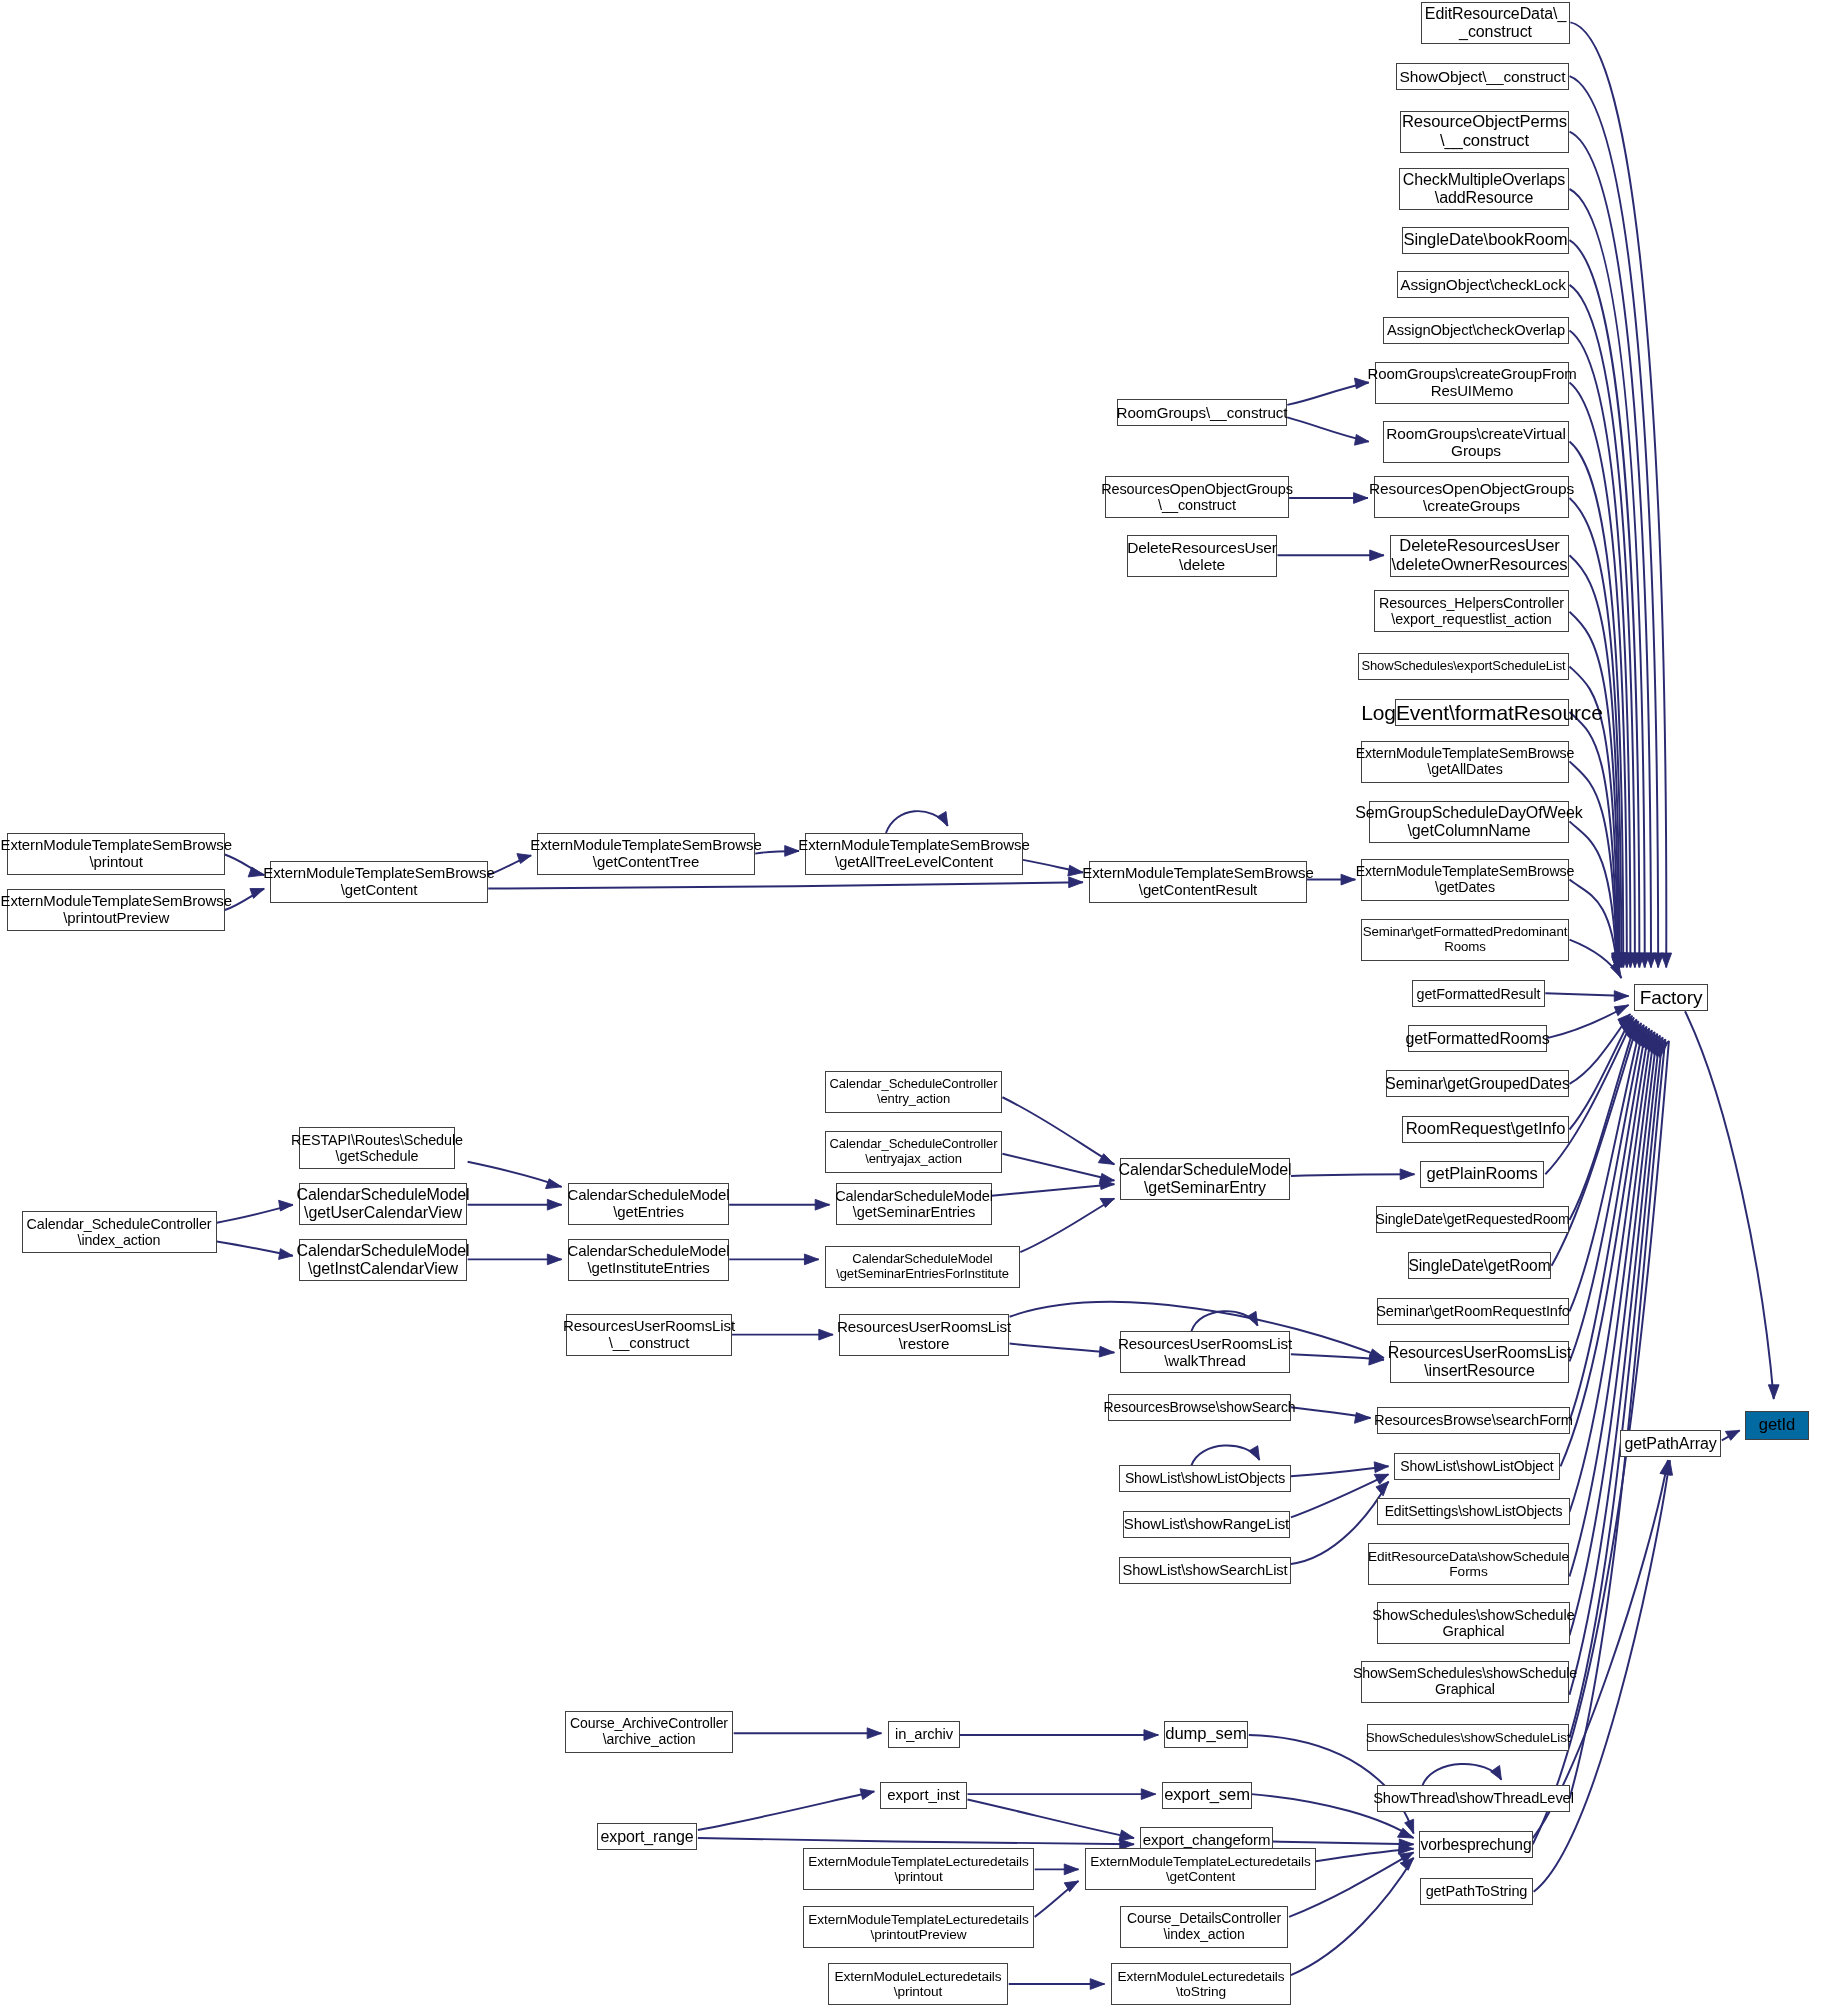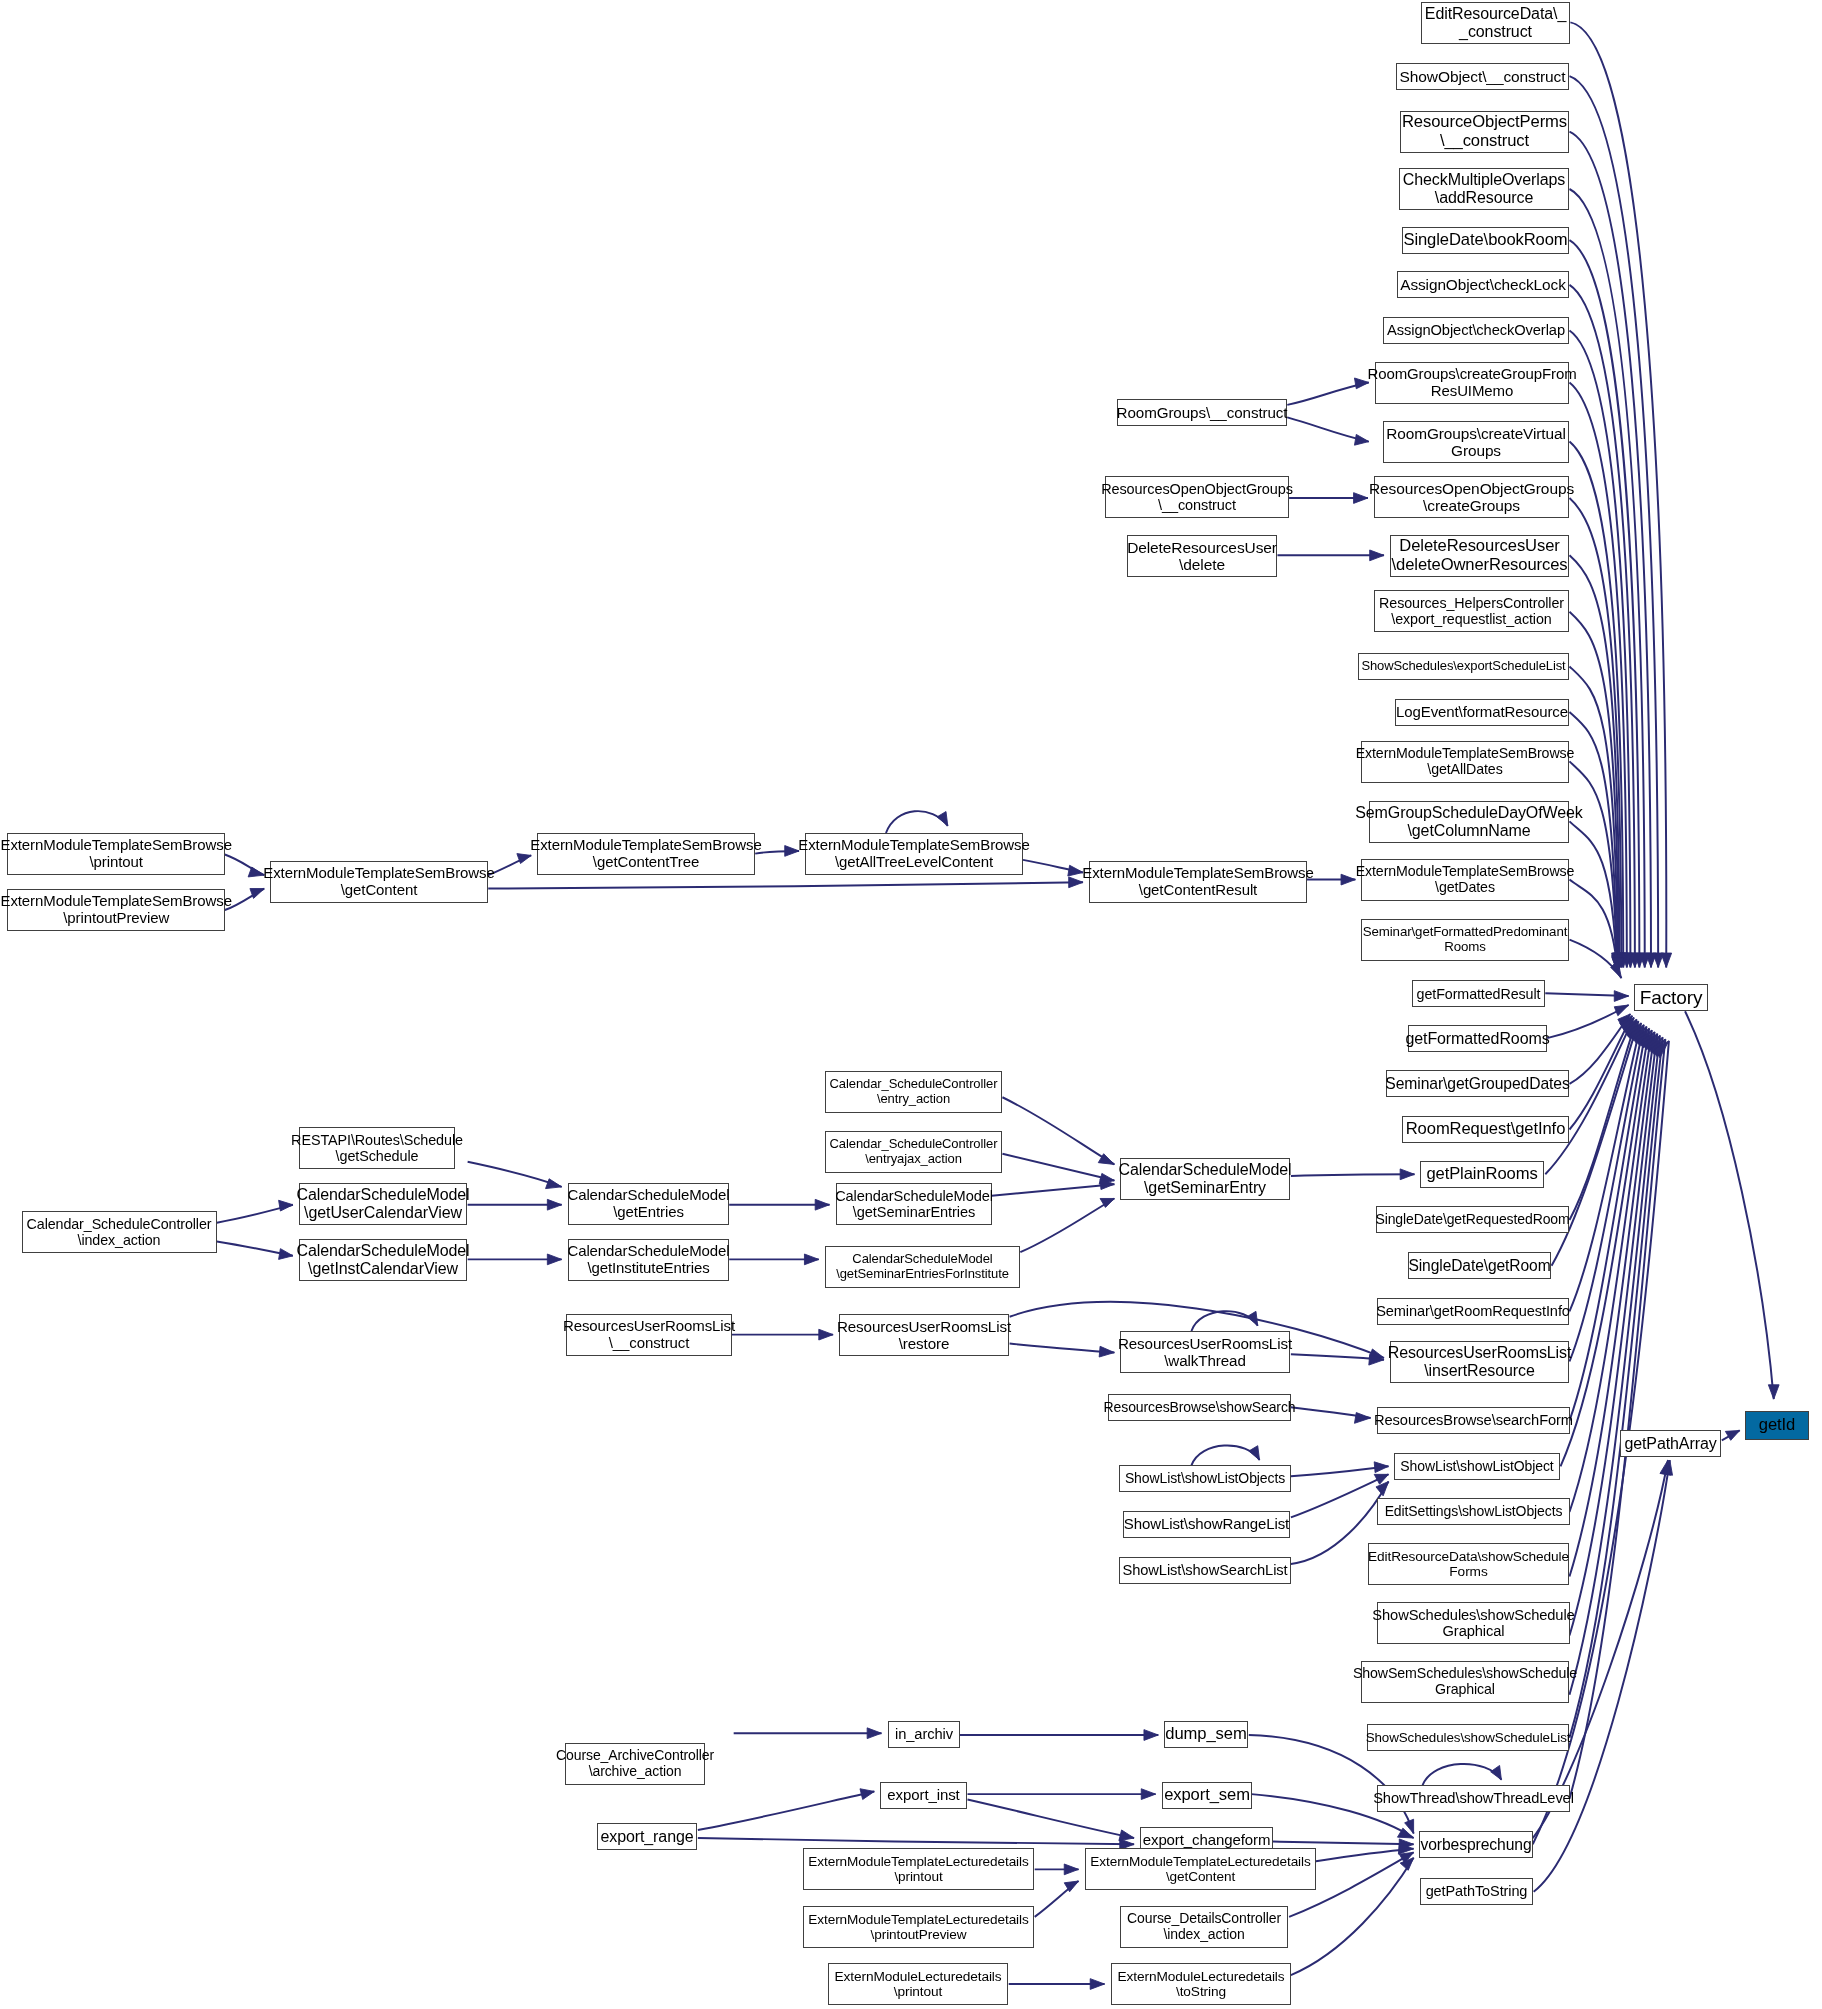--- a/index.html
+++ b/index.html
@@ -283,21 +283,21 @@
 ResUIMemo</div>
       <div class="node" style="left: 1383px; top: 421px; width: 186px; height: 42px; font-size: 15.4px;">RoomGroups\createVirtual
 Groups</div>
       <div class="node" style="left: 1374px; top: 476px; width: 195px; height: 42px; font-size: 15.5px;">ResourcesOpenObjectGroups
 \createGroups</div>
       <div class="node" style="left: 1390px; top: 535px; width: 179px; height: 42px; font-size: 16.6px;">DeleteResourcesUser
 \deleteOwnerResources</div>
       <div class="node" style="left: 1374px; top: 590px; width: 195px; height: 42px; font-size: 14.3px;">Resources_HelpersController
 \export_requestlist_action</div>
       <div class="node" style="left: 1358px; top: 653px; width: 211px; height: 27px; font-size: 13px;">ShowSchedules\exportScheduleList</div>
-      <div class="node" style="left: 1395px; top: 699px; width: 174px; height: 27px; font-size: 15px; text-align: center;">LogEvent\formatResource</div>
+      <div class="node" style="left: 1395px; top: 699px; width: 174px; height: 27px; font-size: 21px; text-align: center;">LogEvent\formatResource</div>
       <div class="node" style="left: 1361px; top: 741px; width: 208px; height: 42px; font-size: 14.2px;">ExternModuleTemplateSemBrowse
 \getAllDates</div>
       <div class="node" style="left: 1369px; top: 801px; width: 200px; height: 42px; font-size: 16px;">SemGroupScheduleDayOfWeek
 \getColumnName</div>
       <div class="node" style="left: 1361px; top: 859px; width: 208px; height: 42px; font-size: 14.2px;">ExternModuleTemplateSemBrowse
 \getDates</div>
       <div class="node" style="left: 1361px; top: 919px; width: 208px; height: 42px; font-size: 13.3px;">Seminar\getFormattedPredominant
 Rooms</div>
       <div class="node" style="left: 1412px; top: 980px; width: 133px; height: 27px; font-size: 14.3px;">getFormattedResult</div>
       <div class="node" style="left: 1408px; top: 1025px; width: 139px; height: 27px; font-size: 16px;">getFormattedRooms</div>
@@ -364,21 +364,21 @@
       <div class="node" style="left: 566px; top: 1314px; width: 166px; height: 42px; font-size: 15px;">ResourcesUserRoomsList
 \__construct</div>
       <div class="node" style="left: 839px; top: 1314px; width: 170px; height: 42px; font-size: 15.2px;">ResourcesUserRoomsList
 \restore</div>
       <div class="node" style="left: 1120px; top: 1331px; width: 170px; height: 42px; font-size: 15.2px;">ResourcesUserRoomsList
 \walkThread</div>
       <div class="node" style="left: 1108px; top: 1394px; width: 183px; height: 27px; font-size: 14px;">ResourcesBrowse\showSearch</div>
       <div class="node" style="left: 1119px; top: 1465px; width: 172px; height: 27px; font-size: 14px;">ShowList\showListObjects</div>
       <div class="node" style="left: 1123px; top: 1511px; width: 167px; height: 27px; font-size: 15px;">ShowList\showRangeList</div>
       <div class="node" style="left: 1119px; top: 1557px; width: 172px; height: 27px; font-size: 14.7px;">ShowList\showSearchList</div>
-      <div class="node" style="left: 565px; top: 1711px; width: 140px; height: 42px; font-size: 14px; margin-top: 32px;">Course_ArchiveController
+      <div class="node" style="left: 565px; top: 1711px; width: 168px; height: 42px; font-size: 14px;">Course_ArchiveController
 \archive_action</div>
       <div class="node" style="left: 888px; top: 1721px; width: 72px; height: 27px; font-size: 14.7px;">in_archiv</div>
       <div class="node" style="left: 1164px; top: 1721px; width: 84px; height: 27px; font-size: 16.6px;">dump_sem</div>
       <div class="node" style="left: 880px; top: 1782px; width: 87px; height: 27px; font-size: 15px;">export_inst</div>
       <div class="node" style="left: 1162px; top: 1782px; width: 90px; height: 27px; font-size: 16.6px;">export_sem</div>
       <div class="node" style="left: 597px; top: 1823px; width: 100px; height: 27px; font-size: 16px;">export_range</div>
       <div class="node" style="left: 1140px; top: 1827px; width: 133px; height: 27px; font-size: 15px;">export_changeform</div>
       <div class="node" style="left: 803px; top: 1848px; width: 231px; height: 42px; font-size: 13.6px;">ExternModuleTemplateLecturedetails
 \printout</div>
       <div class="node" style="left: 1085px; top: 1848px; width: 231px; height: 42px; font-size: 13.6px;">ExternModuleTemplateLecturedetails

